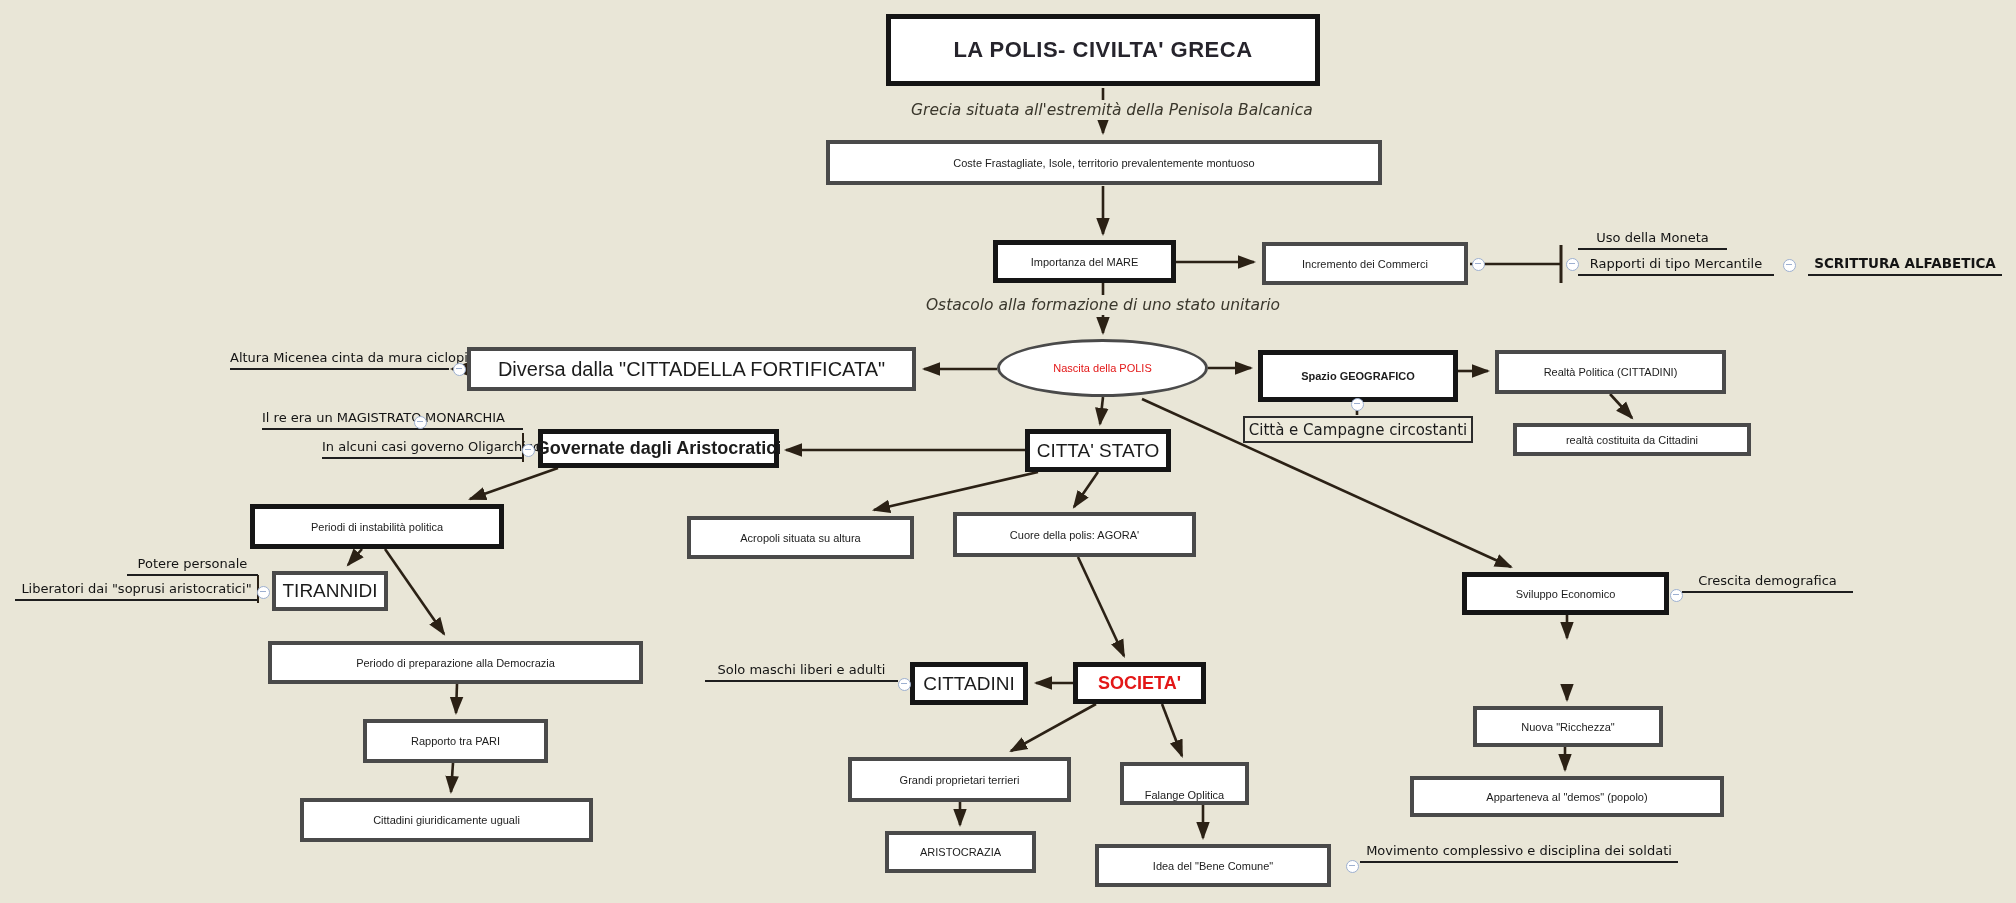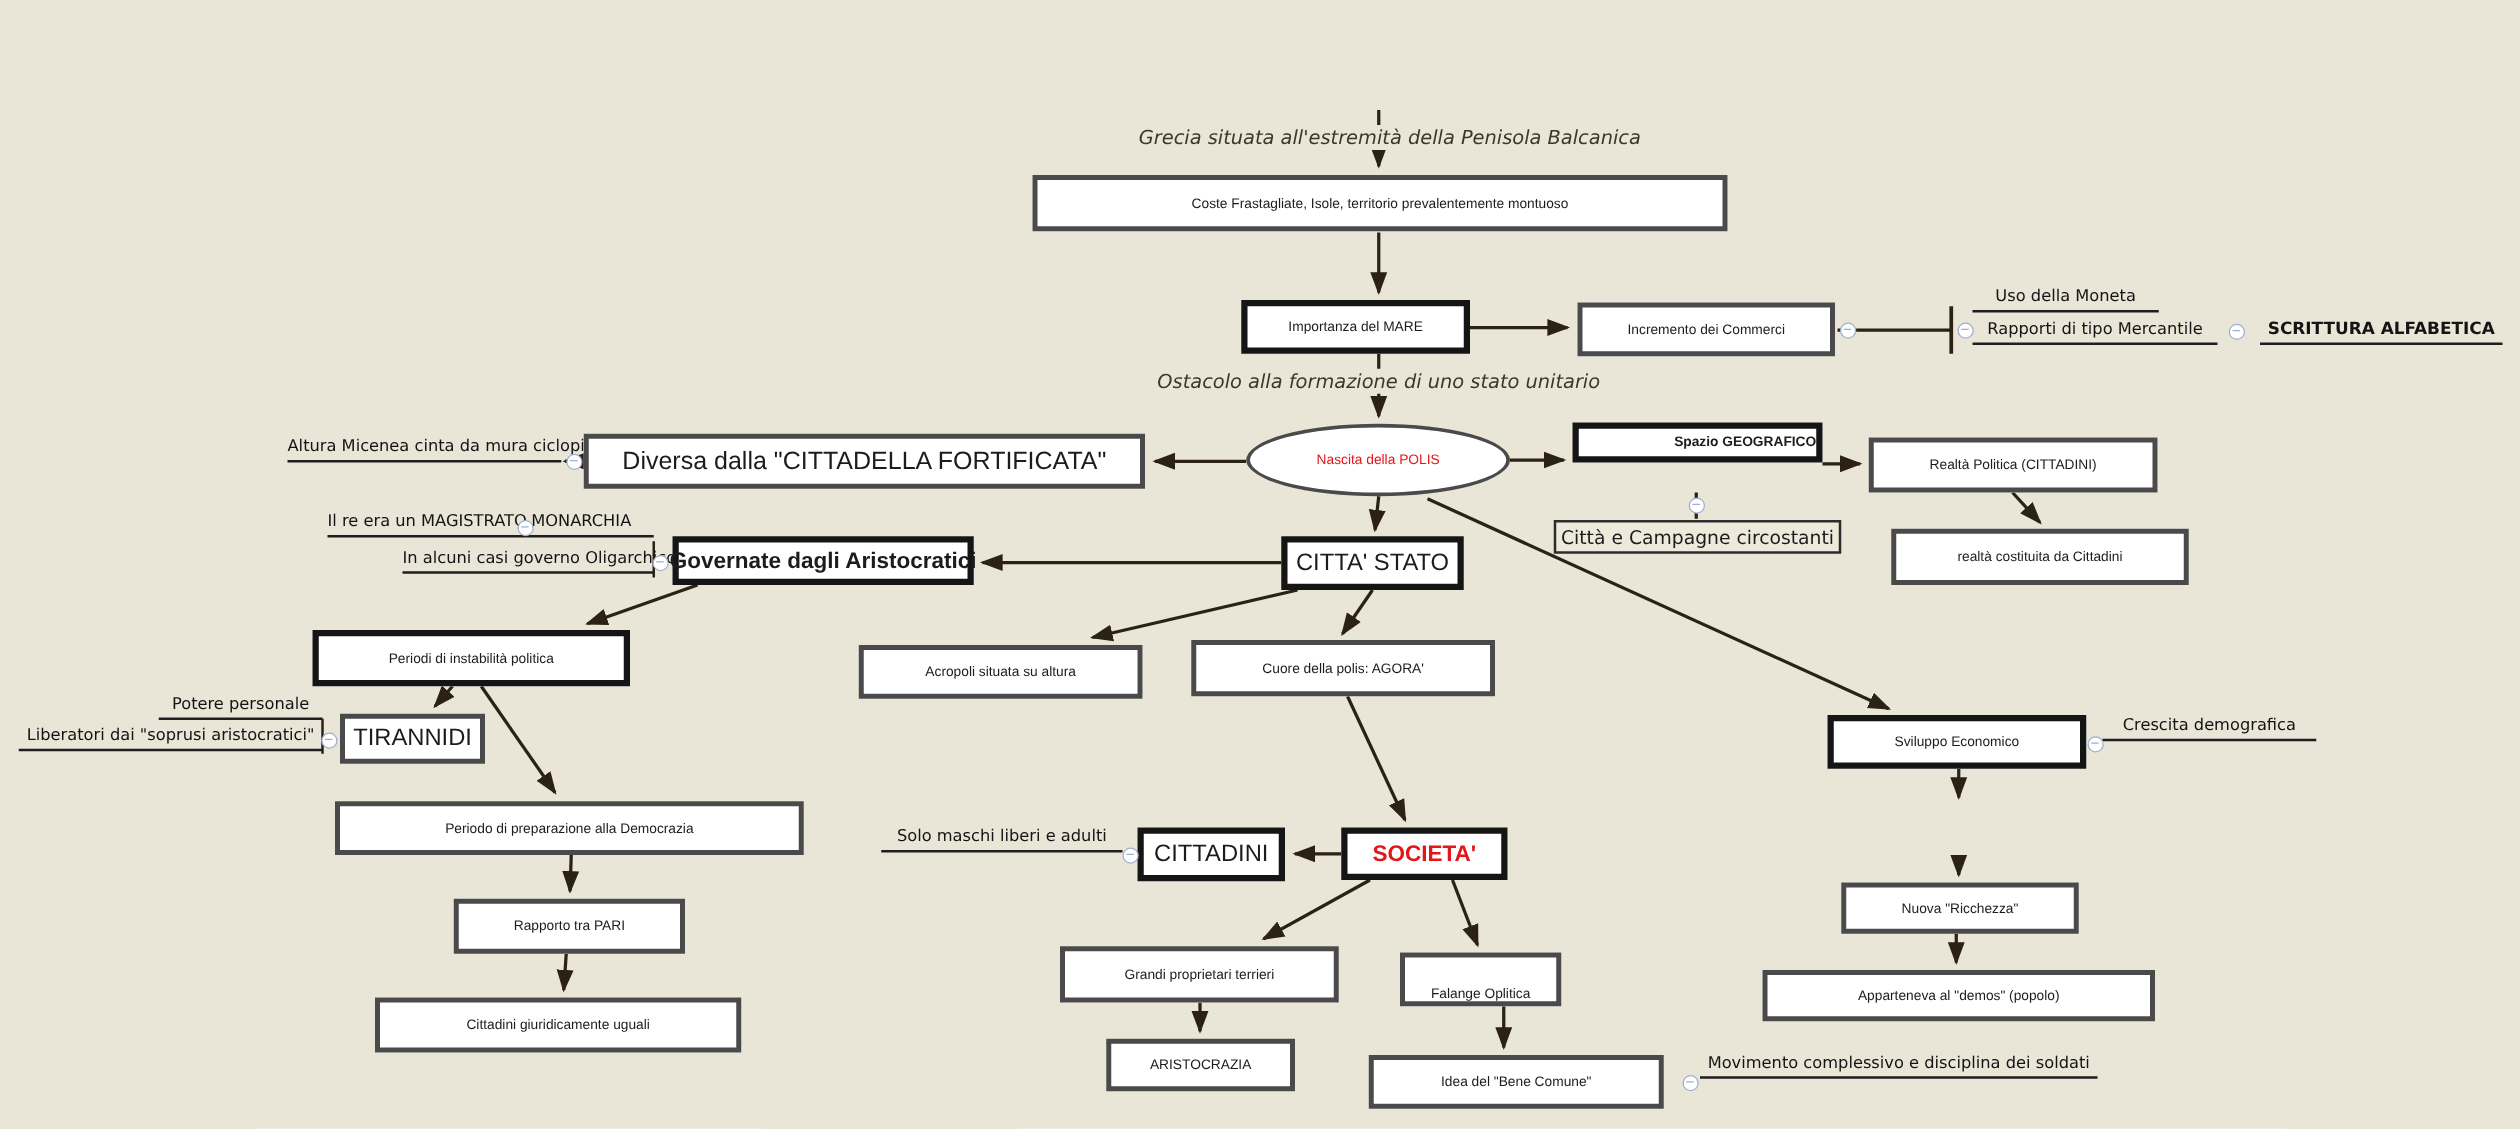--- a/index.html
+++ b/index.html
@@ -83,20 +83,23 @@
       <line x1="457" y1="684" x2="456" y2="713" marker-end="url(#arw)"></line>
       <line x1="453" y1="763" x2="451" y2="792" marker-end="url(#arw)"></line>
       <line x1="1567" y1="615" x2="1567" y2="638" marker-end="url(#arw)"></line>
       <line x1="1567" y1="687" x2="1567" y2="700" marker-end="url(#arw)"></line>
       <line x1="1565" y1="747" x2="1565" y2="770" marker-end="url(#arw)"></line>
       <line x1="523" y1="433" x2="523" y2="462" stroke-width="2"></line>
       <line x1="258" y1="575" x2="258" y2="603" stroke-width="2"></line>
     </g>
   </svg>
 
+  <div class="box thickest title-box" style="left:886px;top:14px;width:434px;height:72px;">
+    <span>LA POLIS- CIVILTA' GRECA</span>
+  </div>
 
   <div class="note" style="left:903px;top:100px;width:400px;">
     <span>Grecia situata all'estremità della Penisola Balcanica</span>
   </div>
 
   <div class="box" style="left:826px;top:140px;width:556px;height:45px;">
     <span>Coste Frastagliate, Isole, territorio prevalentemente montuoso</span>
   </div>
 
   <div class="box thickest" style="left:993px;top:240px;width:183px;height:43px;">
@@ -126,33 +129,33 @@
   </div>
 
   <div class="phrase" style="left:230px;top:350px;width:219px;">
     <span>Altura Micenea cinta da mura ciclopiche</span>
   </div>
 
   <div class="box big" style="left:467px;top:347px;width:449px;height:44px;">
     <span>Diversa dalla "CITTADELLA FORTIFICATA"</span>
   </div>
 
-  <div class="box thickest bold" style="left:1258px;top:338px;width:200px;height:32px;justify-content:flex-end;">
+  <div class="box thickest bold" style="left:1258px;top:350px;width:200px;height:52px;">
     <span>Spazio GEOGRAFICO</span>
   </div>
 
   <div class="box" style="left:1495px;top:350px;width:231px;height:44px;">
     <span>Realtà Politica (CITTADINI)</span>
   </div>
 
   <div class="box thin" style="left:1243px;top:416px;width:230px;height:27px;">
     <span>Città e Campagne circostanti</span>
   </div>
 
-  <div class="box" style="left:1513px;top:423px;width:238px;height:45px;">
+  <div class="box" style="left:1513px;top:423px;width:238px;height:33px;">
     <span>realtà costituita da Cittadini</span>
   </div>
 
   <div class="box thickest med" style="left:1025px;top:429px;width:146px;height:43px;">
     <span>CITTA' STATO</span>
   </div>
 
   <div class="phrase row" style="left:262px;top:410px;width:261px;">
     <span>Il re era un MAGISTRATO</span>
     <span>MONARCHIA</span>

